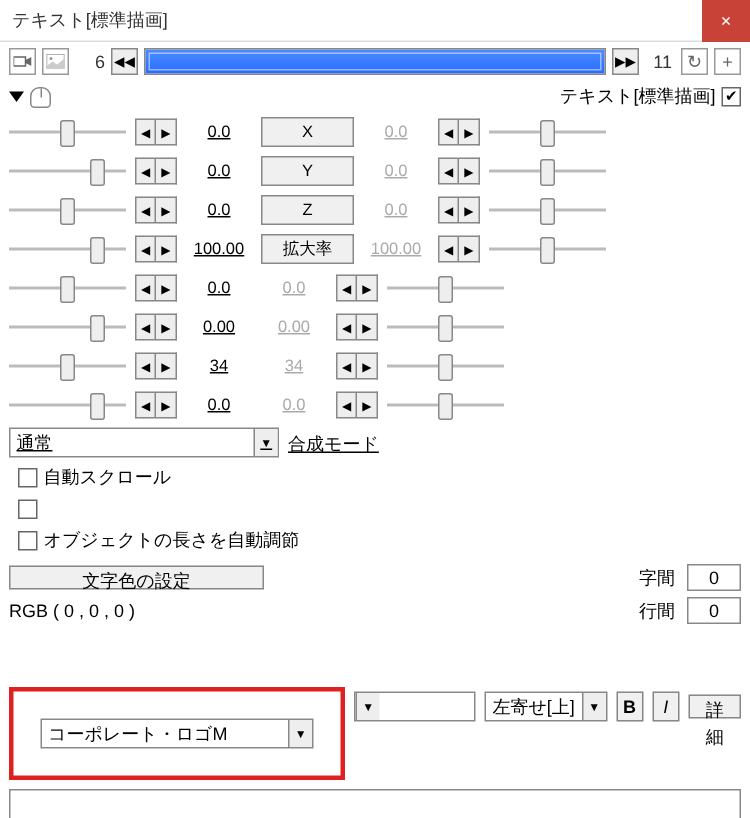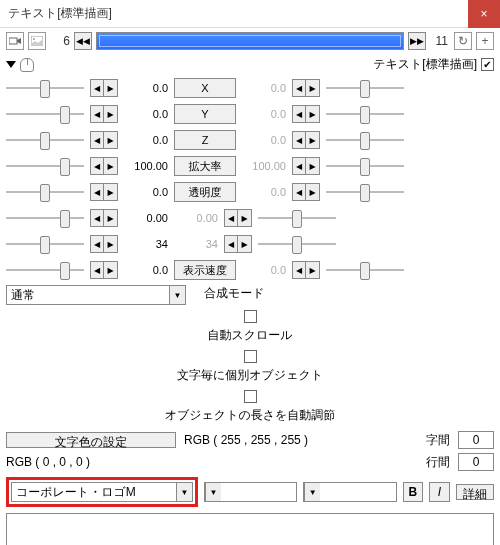--- a/index.html
+++ b/index.html
@@ -24,35 +24,35 @@
 .chk { width: 13px; height: 13px; border: 1px solid #666; display: flex; align-items: center; justify-content: center; }
 .chk.checked::after { content: "✔"; font-size: 10px; line-height: 1; }
 .params { padding: 0 6px; }
 .prow { display: flex; align-items: center; height: 26px; gap: 6px; }
 .slider { position: relative; width: 78px; height: 20px; }
 .slider .track { position: absolute; top: 9px; left: 0; right: 0; height: 2px; background: #bbb; }
 .slider .thumb { position: absolute; top: 2px; width: 10px; height: 18px; background: #eee; border: 1px solid #888; border-radius: 2px; }
 .spin { display: inline-flex; }
 .spin .sb { width: 14px; height: 18px; border: 1px solid #888; background: #eee; display: flex; align-items: center; justify-content: center; font-size: 8px; cursor: pointer; }
 .spin .sb + .sb { border-left: none; }
-.val { width: 44px; text-align: right; color: #000; cursor: pointer; font-size: 11px; }
+.val { width: 44px; text-align: center; text-decoration: underline; color: #000; cursor: pointer; font-size: 11px; }
 .val.gray { color: #aaa; }
 .pbtn { width: 62px; height: 20px; border: 1px solid #888; background: #f0f0f0; text-align: center; line-height: 18px; cursor: pointer; font-size: 11px; }
-.mode-row { display: flex; align-items: flex-start; padding: 2px 6px; gap: 18px; }
+.mode-row { display: flex; align-items: flex-end; padding: 2px 6px; gap: 6px; text-decoration: underline; }
 .combo { height: 20px; border: 1px solid #888; background: #fff; display: flex; align-items: center; position: relative; }
 .combo .ctext { padding: 0 4px; flex: 1; white-space: nowrap; overflow: hidden; }
 .combo .cbtn { width: 16px; height: 100%; border-left: 1px solid #888; background: #eee; display: flex; align-items: center; justify-content: center; font-size: 8px; cursor: pointer; }
-.chkrow { display: flex; align-items: center; gap: 4px; padding: 3px 12px; flex-direction: column; }
+.chkrow { display: flex; align-items: center; gap: 4px; padding: 3px 12px; }
 .btnwide { height: 16px; border: 1px solid #888; background: #f0f0f0; text-align: center; line-height: 18px; cursor: pointer; padding: 0 6px; }
 .color-rows { padding: 2px 6px; }
 .crow { display: flex; align-items: center; gap: 8px; height: 22px; }
 .crow .cbtn2 { width: 170px; }
 .numbox { width: 36px; height: 18px; border: 1px solid #888; text-align: center; line-height: 16px; }
 .font-row { display: flex; align-items: center; gap: 6px; padding: 2px 6px; }
-.redbox { border: 3px solid #e02020; padding: 2px; }
+.redbox { border: 3px solid #e02020; padding: 18px; margin-top: 36px; }
 .sbtn { width: 22px; height: 20px; border: 1px solid #888; background: #f0f0f0; text-align: center; line-height: 18px; cursor: pointer; }
 .textarea { margin: 4px 6px 6px; border: 1px solid #888; height: 96px; background: #fff; }
 .sp { flex: 1; }
 svg { display: block; }
 </style>
 </head>
 <body>
 
 <div class="titlebar">
   <div class="title">テキスト[標準描画]</div>
@@ -185,21 +185,20 @@
     <div class="prow">
     <div class="slider">
         <div class="track"></div>
         <div class="thumb" style="left:34px"></div>
       </div>
     <div class="spin">
         <div class="sb">◀</div>
         <div class="sb">▶</div>
       </div>
     <div class="val">0.0</div>
-    <div class="pbtn">透明度</div>
     <div class="val gray">0.0</div>
     <div class="spin">
         <div class="sb">◀</div>
         <div class="sb">▶</div>
       </div>
     <div class="slider">
         <div class="track"></div>
         <div class="thumb" style="left:34px"></div>
       </div>
   </div>
@@ -246,21 +245,20 @@
     <div class="prow">
     <div class="slider">
         <div class="track"></div>
         <div class="thumb" style="left:54px"></div>
       </div>
     <div class="spin">
         <div class="sb">◀</div>
         <div class="sb">▶</div>
       </div>
     <div class="val">0.0</div>
-    <div class="pbtn">表示速度</div>
     <div class="val gray">0.0</div>
     <div class="spin">
         <div class="sb">◀</div>
         <div class="sb">▶</div>
       </div>
     <div class="slider">
         <div class="track"></div>
         <div class="thumb" style="left:34px"></div>
       </div>
   </div>
@@ -273,31 +271,29 @@
   </div>
   <span>合成モード</span>
 </div>
 
 <div class="chkrow">
     <div class="chk"></div>
     <span>自動スクロール</span>
   </div>
 <div class="chkrow">
     <div class="chk"></div>
-    <span>文字毎に個別オブジェクト</span>
   </div>
 <div class="chkrow">
     <div class="chk"></div>
     <span>オブジェクトの長さを自動調節</span>
   </div>
 
 <div class="color-rows">
   <div class="crow">
     <div class="btnwide cbtn2">文字色の設定</div>
-    <span>RGB ( 255 , 255 , 255 )</span>
     <div class="sp"></div>
     <span>字間</span>
     <div class="numbox">0</div>
   </div>
   <div class="crow">
     <span>RGB ( 0 , 0 , 0 )</span>
     <div class="sp"></div>
     <span>行間</span>
     <div class="numbox">0</div>
   </div>
@@ -307,20 +303,21 @@
   <div class="redbox">
     <div class="combo" style="width:182px">
       <div class="ctext">コーポレート・ロゴM</div>
       <div class="cbtn">▼</div>
     </div>
   </div>
   <div class="combo" style="width:100px">
     <div class="cbtn">▼</div>
   </div>
   <div class="combo" style="width:100px">
+    <div class="ctext">左寄せ[上]</div>
     <div class="cbtn">▼</div>
   </div>
   <div class="sbtn" style="font-weight:bold">B</div>
   <div class="sbtn" style="font-style:italic">I</div>
   <div class="btnwide" style="width:40px">詳細</div>
 </div>
 
 <div class="textarea"></div>
 
 </body></html>

